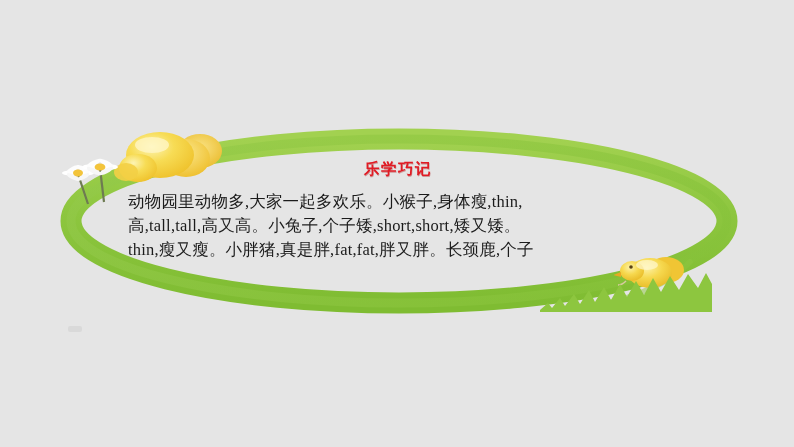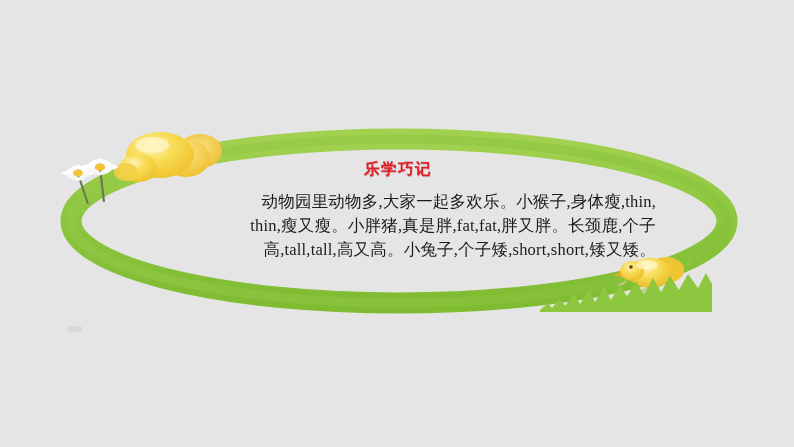--- a/index.html
+++ b/index.html
@@ -44,22 +44,22 @@
     line-height: 1;
     margin: 0 0 12px 0;
     text-shadow: 0.5px 0.5px 0 rgba(160,0,0,0.35);
   }
   #verse-body {
     color: #1b1b1b;
     font-family: "Liberation Serif", "DejaVu Serif", serif;
     font-size: 16.5px;
     line-height: 24px;
     letter-spacing: 0.2px;
-    text-align: right;
-    margin: 12px;
+    text-align: left;
+    margin: 0;
   }
   .verse-line {
     display: block;
     white-space: nowrap;
   }
 
   
   .deco {
     position: absolute;
     pointer-events: none;
@@ -186,18 +186,18 @@
              L 119 8 L 127 22 L 136 6 L 145 20 L 154 4 L 164 18 L 172 3
              L 178 14 L 178 42 L 6 42 Z" fill="#8DC63F"></path>
   </svg>
 
   <div class="deco" id="faint-mark"></div>
 
   <div id="content-block">
     <h1 id="lesson-title">乐学巧记</h1>
     <div id="verse-body">
       <span class="verse-line">动物园里动物多,大家一起多欢乐。小猴子,身体瘦,thin,</span>
+      <span class="verse-line">高,tall,tall,高又高。小兔子,个子矮,short,short,矮又矮。</span>
       <span class="verse-line">thin,瘦又瘦。小胖猪,真是胖,fat,fat,胖又胖。长颈鹿,个子</span>
-      <span class="verse-line">高,tall,tall,高又高。小兔子,个子矮,short,short,矮又矮。</span>
     </div>
   </div>
 
 </div>
 
 </body></html>

